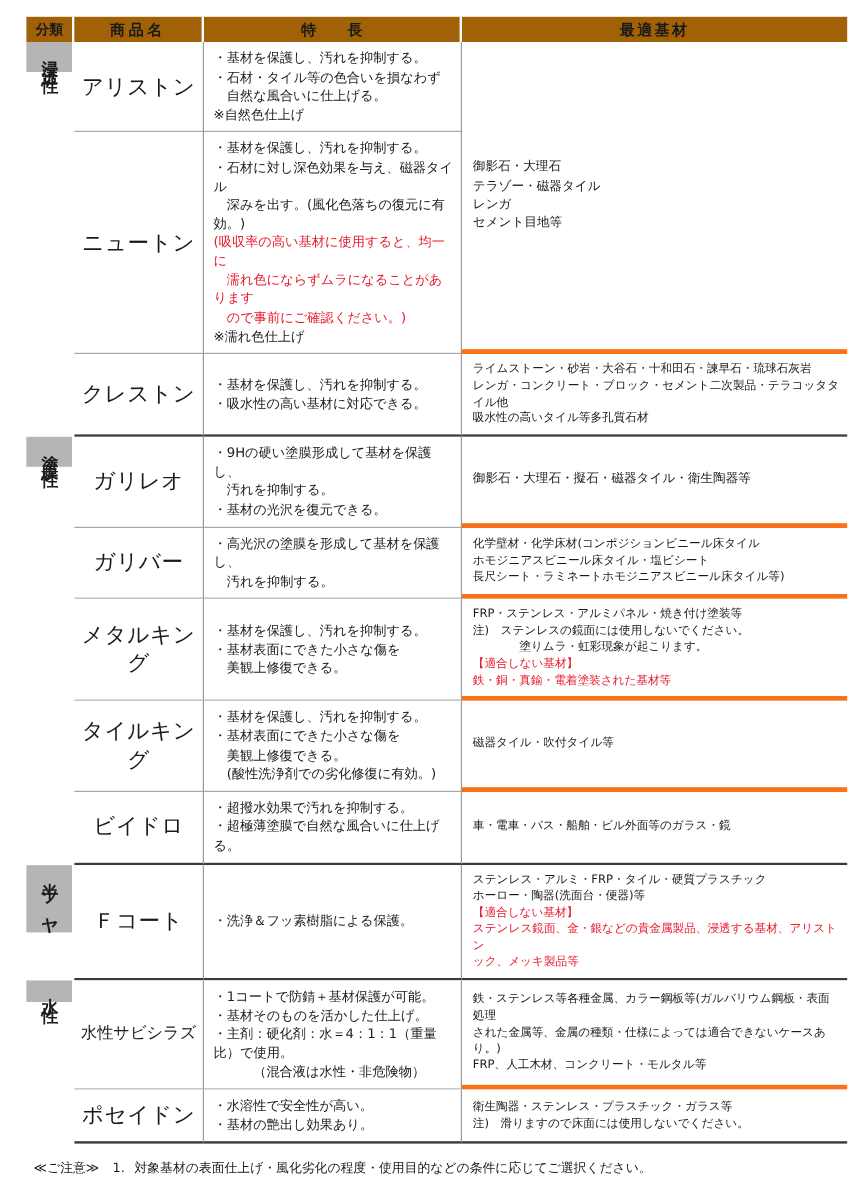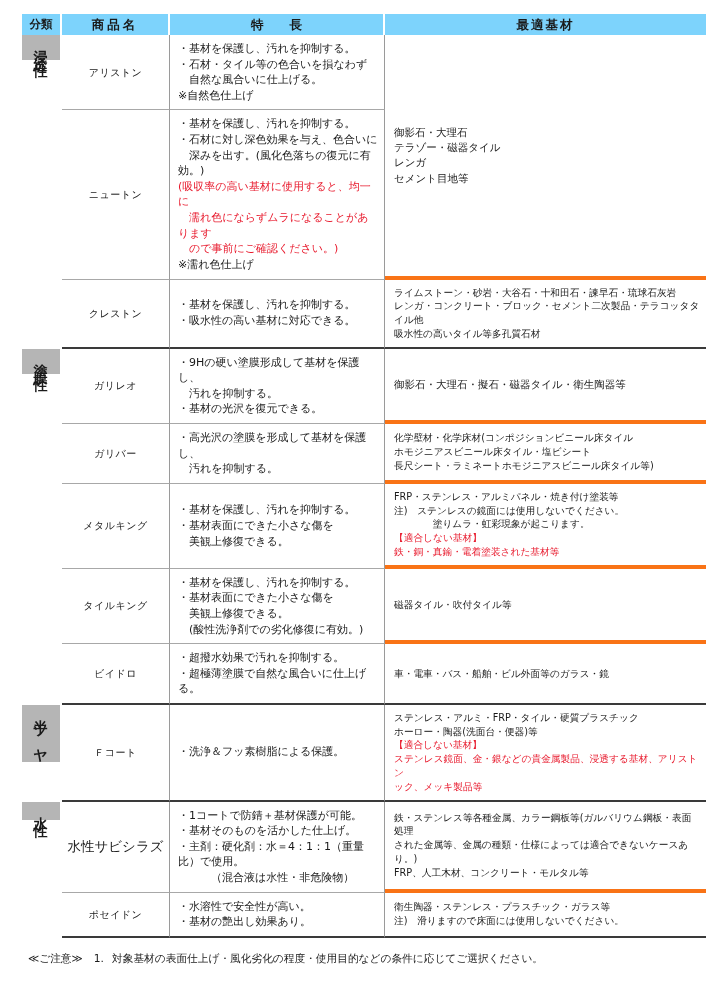--- a/index.html
+++ b/index.html
@@ -42,21 +42,21 @@
     table-layout: fixed;
   }
 
   .tbl col.c-cat  { width: 40px; }
   .tbl col.c-prod { width: 108px; }
   .tbl col.c-feat { width: 215px; }
   .tbl col.c-sub  { width: 321px; }
 
   
   thead th {
-    background: #7dd3fc;
+    background: #a16207;
     color: #1a1a1a;
     font-size: 12.5px;
     font-weight: bold;
     height: 21px;
     line-height: 21px;
     padding: 0;
     text-align: center;
     vertical-align: middle;
     border-right: 2px solid #ffffff;
     letter-spacing: 0.5px;
@@ -96,21 +96,21 @@
     color: #1a1a1a;
     writing-mode: vertical-rl;
     text-orientation: upright;
     letter-spacing: 7px;
     line-height: 1;
     text-indent: 4px;
   }
 
   td.prod {
     text-align: center;
-    font-size: 10px;
+    font-size: 18px;
     color: #1a1a1a;
     letter-spacing: 0.5px;
     border-right: 1px solid #9a9a9a;
     border-bottom: 1px solid #a8a8a8;
     padding: 4px 2px;
     line-height: 1.3;
   }
   td.prod.small { font-size: 13.5px; letter-spacing: 0; }
 
   td.feat {
@@ -205,21 +205,21 @@
             <span class="noind">御影石・大理石</span>
             <span class="noind">テラゾー・磁器タイル</span>
             <span class="noind">レンガ</span>
             <span class="noind">セメント目地等</span>
           </td>
         </tr>
         <tr>
           <td class="prod">ニュートン</td>
           <td class="feat">
             <span class="noind">・基材を保護し、汚れを抑制する。</span>
-            <span class="noind">・石材に対し深色効果を与え、色合いに</span>
+            <span class="noind">・石材に対し深色効果を与え、磁器タイル</span>
             <span class="noind">　深みを出す。(風化色落ちの復元に有効。)</span>
             <span class="noind red">(吸収率の高い基材に使用すると、均一に</span>
             <span class="noind red">　濡れ色にならずムラになることがあります</span>
             <span class="noind red">　ので事前にご確認ください。)</span>
             <span class="noind">※濡れ色仕上げ</span>
           </td>
         </tr>
         <tr class="sec-end">
           <td class="prod">クレストン</td>
           <td class="feat">

